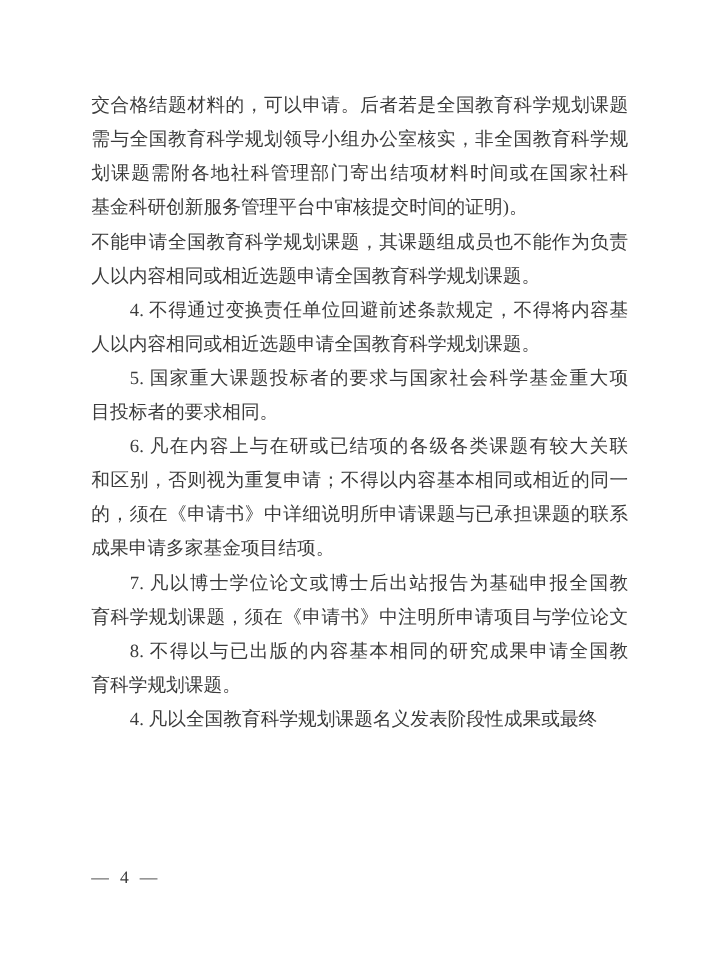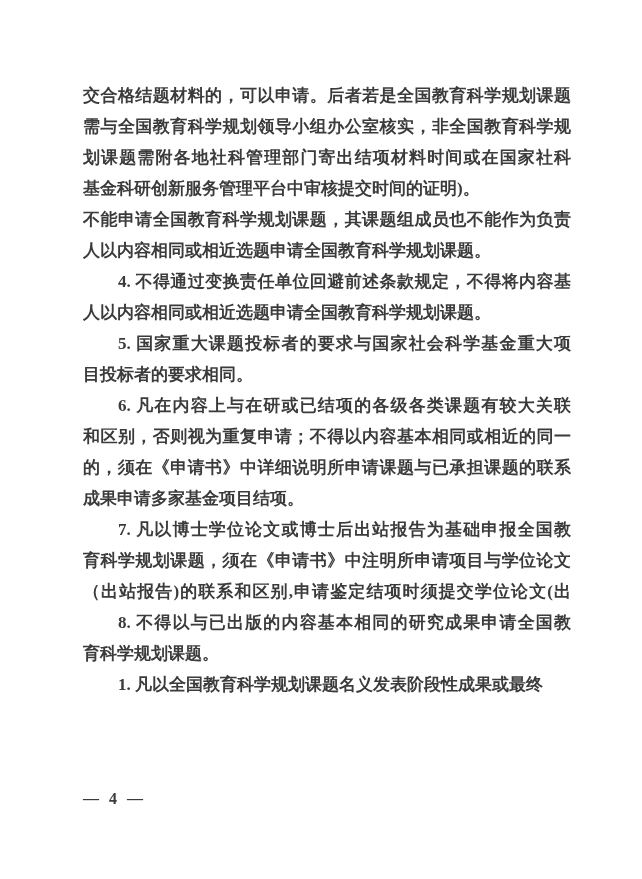--- a/index.html
+++ b/index.html
@@ -12,21 +12,20 @@
     background: #ffffff;
     font-family: "Liberation Serif", "DejaVu Serif", serif;
     overflow: hidden;
   }
   .page {
     position: relative;
     width: 642px;
     height: 879px;
     background: var(--page-bg, #ffffff);
     overflow: hidden;
-    font-weight: bold;
   }
   .textblock {
     position: absolute;
     left: 83px;
     top: 80px;
     width: 488px;
     color: var(--text-color, #3b3b3b);
   }
   .doc-line {
     font-size: 17px;
@@ -66,19 +65,18 @@
       <div class="doc-line line-indent">4. 不得通过变换责任单位回避前述条款规定，不得将内容基</div>
       <div class="doc-line line-last">人以内容相同或相近选题申请全国教育科学规划课题。</div>
       <div class="doc-line line-indent">5. 国家重大课题投标者的要求与国家社会科学基金重大项</div>
       <div class="doc-line line-last">目投标者的要求相同。</div>
       <div class="doc-line line-indent">6. 凡在内容上与在研或已结项的各级各类课题有较大关联</div>
       <div class="doc-line">和区别，否则视为重复申请；不得以内容基本相同或相近的同一</div>
       <div class="doc-line">的，须在《申请书》中详细说明所申请课题与已承担课题的联系</div>
       <div class="doc-line line-last">成果申请多家基金项目结项。</div>
       <div class="doc-line line-indent">7. 凡以博士学位论文或博士后出站报告为基础申报全国教</div>
       <div class="doc-line">育科学规划课题，须在《申请书》中注明所申请项目与学位论文</div>
-      <div class="doc-line">（出站报告)的联系和区别,申请鉴定结项时须提交学位论文(出</div>
       <div class="doc-line line-indent">8. 不得以与已出版的内容基本相同的研究成果申请全国教</div>
       <div class="doc-line line-last">育科学规划课题。</div>
-      <div class="doc-line line-last line-indent">1. 凡以全国教育科学规划课题名义发表阶段性成果或最终</div>
+      <div class="doc-line line-last line-indent">4. 凡以全国教育科学规划课题名义发表阶段性成果或最终</div>
     </div>
   <div class="footer">— 4 —</div>
 </div>
 
 </body></html>

